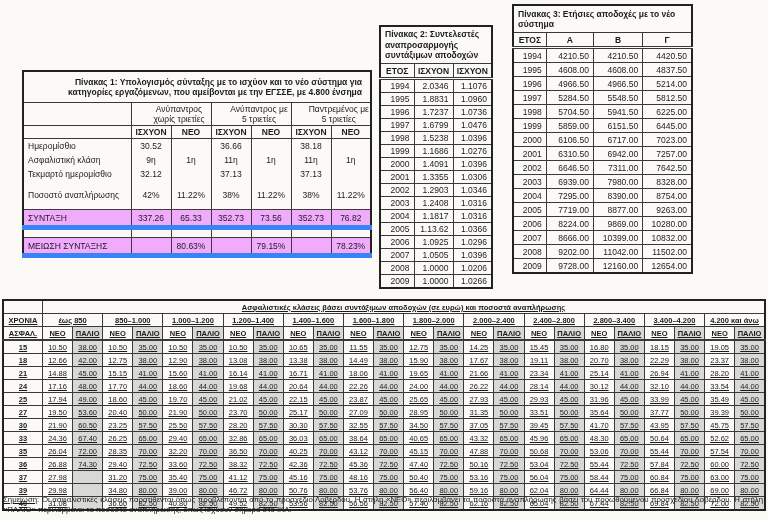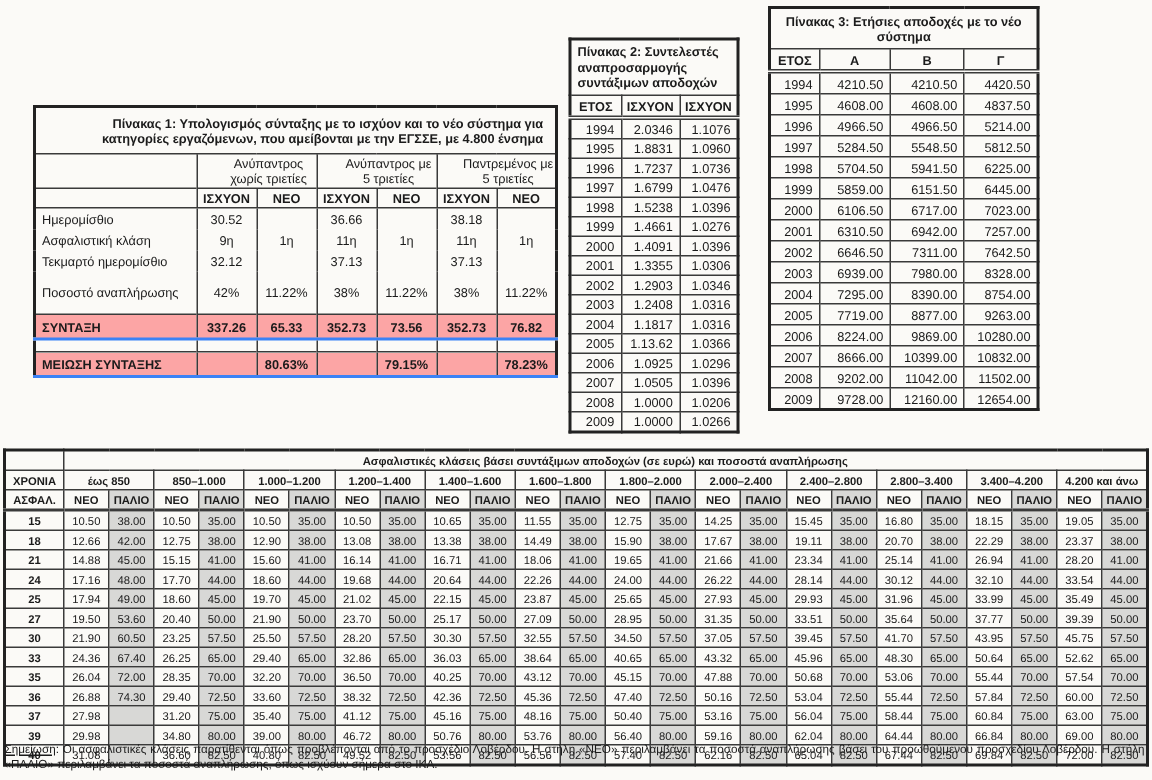--- a/index.html
+++ b/index.html
@@ -11,40 +11,40 @@
   
   .t1{position:absolute;left:22px;top:70px;width:350px;border:2px solid #222;font-size:8.5px;}
   .t1 th,.t1 td{border-left:1px solid #3a3a3a;}
   .t1 .title{border-left:none;border-bottom:1px solid #3a3a3a;font-weight:bold;text-align:right;
              white-space:normal;line-height:10.5px;height:26px;padding:2px 8px;}
   .t1 .grp th{white-space:normal;line-height:10px;height:22px;text-align:center;vertical-align:middle;padding-left:16px;}
   .t1 .sub th{border-top:1px solid #3a3a3a;border-bottom:1px solid #3a3a3a;height:12px;font-weight:bold;text-align:center;}
   .t1 tbody td{height:14px;text-align:center;}
   .t1 td.lbl,.t1 th.lbl{text-align:left;padding-left:4px;border-left:none;}
   .t1 tr.sp td{height:7px;}
-  .t1 tr.hl td{background:#fca5a5;font-weight:bold;border-top:1px solid #3a3a3a;border-bottom:2px solid #3b82f6;height:15px;}
+  .t1 tr.hl td{background:#f0abfc;font-weight:normal;border-top:1px solid #3a3a3a;border-bottom:5px solid #3b82f6;height:15px;}
 
   
   .t2{position:absolute;left:379px;top:25px;width:112px;border:2px solid #222;font-size:8.5px;}
   .t2 .title{font-weight:bold;text-align:left;white-space:normal;line-height:10.5px;padding:2px 4px;
              border-bottom:1px solid #3a3a3a;height:32px;border-radius:17px;}
   .t2 .hdr th{border:1px solid #3a3a3a;border-bottom:3px double #3a3a3a;font-weight:bold;text-align:center;height:13px;}
   .t2 tbody td{border:1px solid #3a3a3a;height:12px;text-align:right;padding-right:4px;}
 
   
   .t3wrap{position:absolute;left:512px;top:4px;width:181px;}
   .t3{width:181px;border:2px solid #222;font-size:8.5px;}
-  .t3 .title{font-weight:bold;text-align:center;white-space:normal;line-height:10.5px;padding:2px 4px;
+  .t3 .title{font-weight:bold;text-align:left;white-space:normal;line-height:10.5px;padding:2px 4px;
              border-bottom:1px solid #3a3a3a;height:22px;}
   .t3 .hdr th{border:1px solid #3a3a3a;border-bottom:3px double #3a3a3a;font-weight:bold;text-align:center;height:13px;}
   .t3 tbody td{border:1px solid #3a3a3a;height:13px;text-align:right;padding-right:4px;}
   .t3note{font-size:8px;font-weight:bold;line-height:10px;padding-top:4px;white-space:normal;}
 
   
-  .bt{position:absolute;left:2px;top:299px;width:764px;border:2px solid #222;font-size:7.5px;}
+  .bt{position:absolute;left:2px;top:299px;width:764px;border:2px solid #222;font-size:7.5px;text-decoration:underline;}
   .bt th,.bt td{border:1px solid #3a3a3a;text-align:center;height:12px;}
   .bt .title{font-weight:bold;}
   .bt .range th{font-weight:bold;}
   .bt .subrow th{font-weight:bold;border-bottom:2px solid #3a3a3a;}
   .bt .c1{width:38px;font-weight:bold;}
   .bt .shade{background:#d8d8d6;}
   .bt tbody td{height:12px;}
 
   
   .note{position:absolute;left:3px;top:495px;width:760px;font-size:7.8px;line-height:9.5px;
@@ -203,21 +203,21 @@
           <td>1.6799</td>
           <td>1.0476</td>
         </tr>
         <tr>
           <td>1998</td>
           <td>1.5238</td>
           <td>1.0396</td>
         </tr>
         <tr>
           <td>1999</td>
-          <td>1.4661</td>
+          <td>1.1686</td>
           <td>1.0276</td>
         </tr>
         <tr>
           <td>2000</td>
           <td>1.4091</td>
           <td>1.0396</td>
         </tr>
         <tr>
           <td>2001</td>
           <td>1.3355</td>

